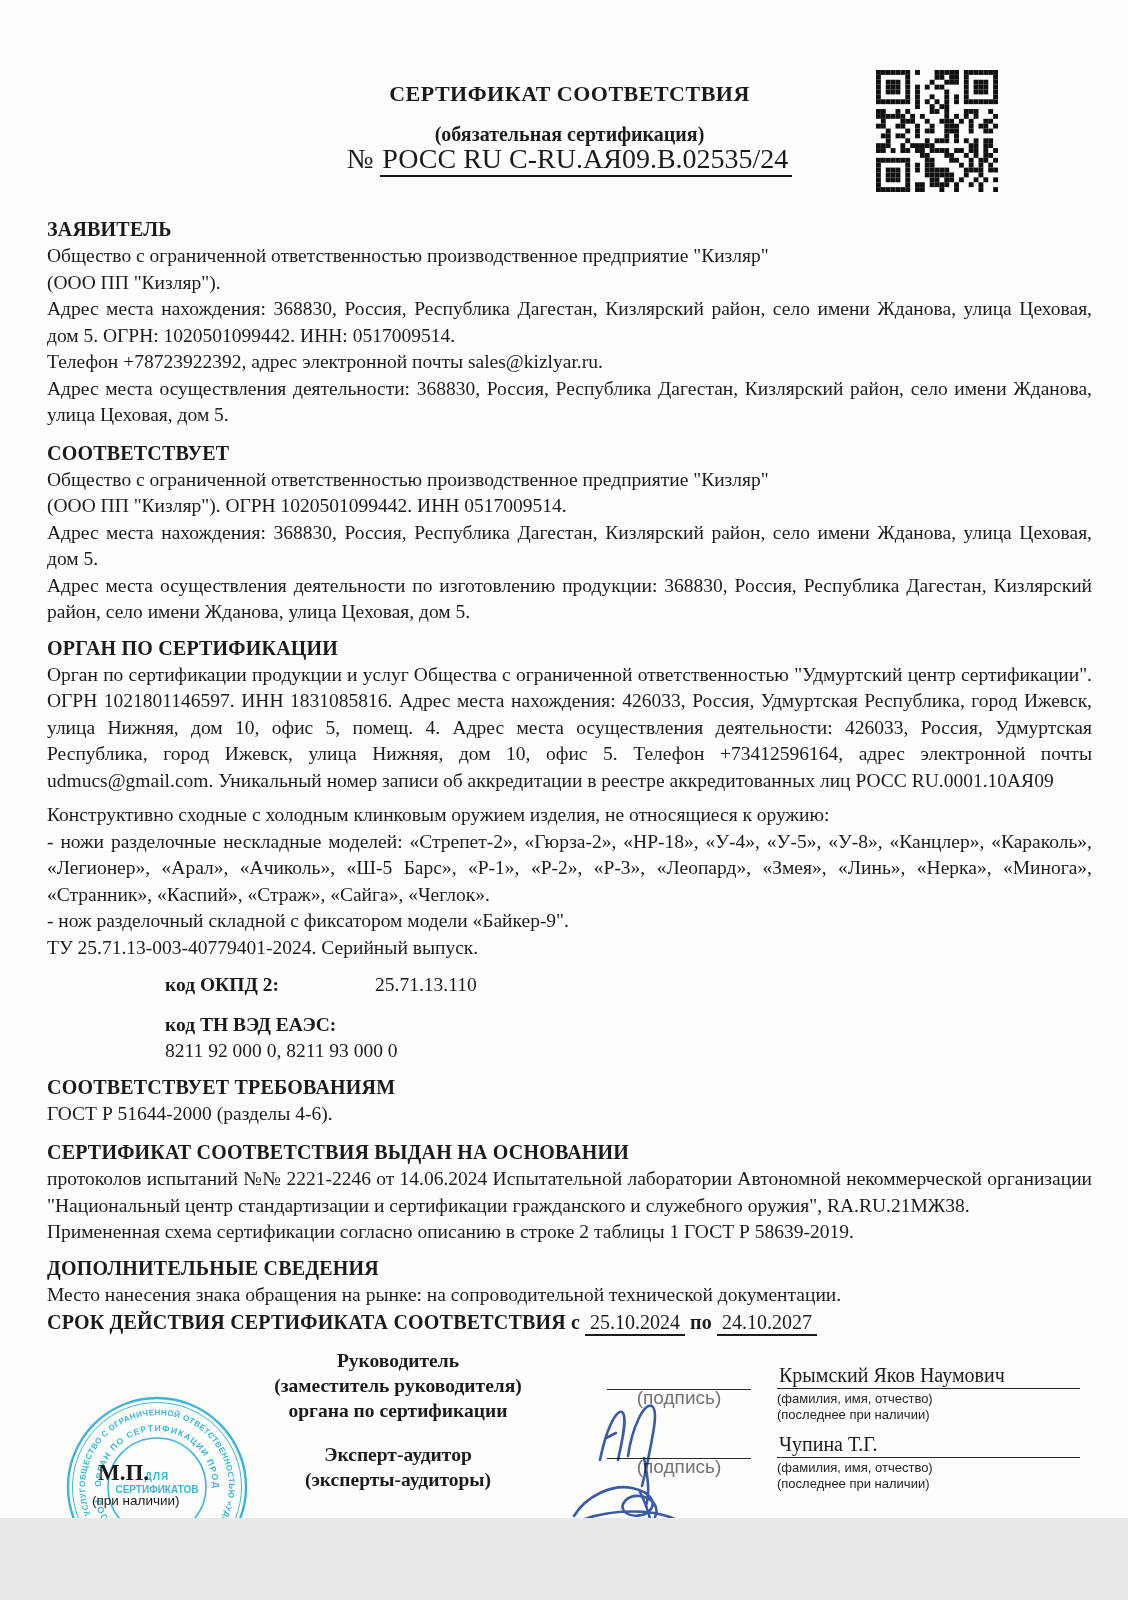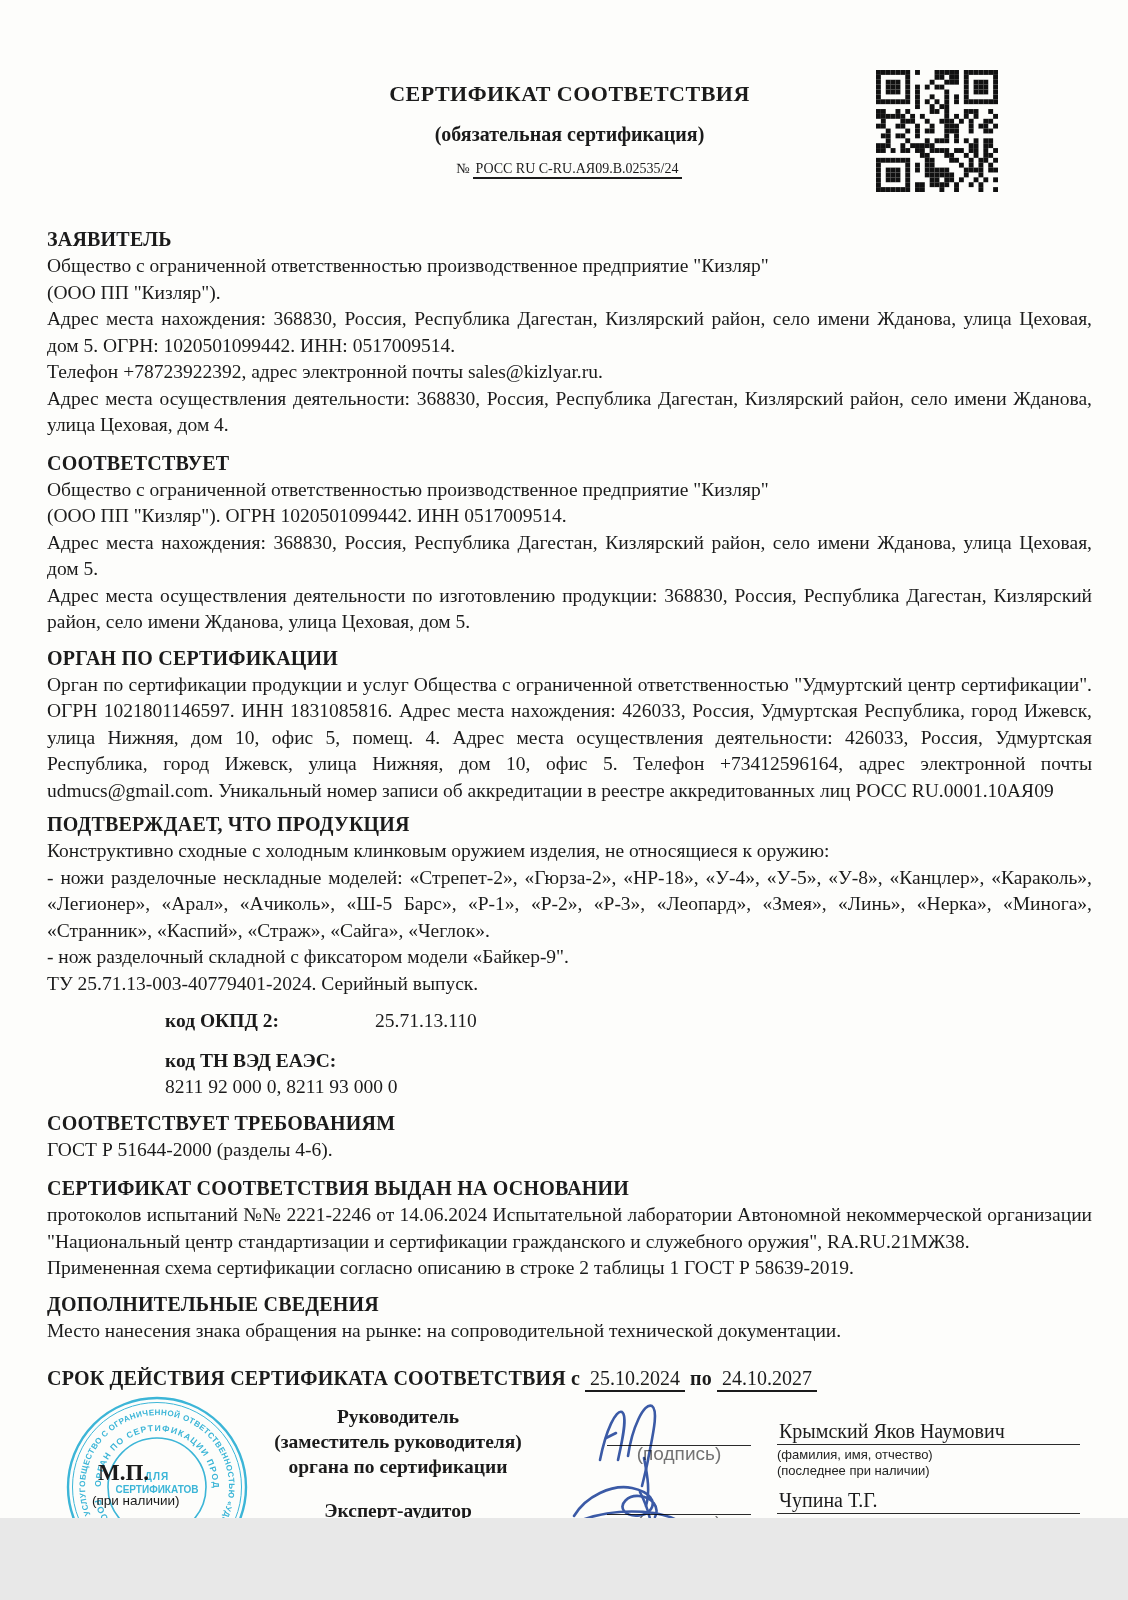--- a/index.html
+++ b/index.html
@@ -12,21 +12,21 @@
     font-family:"Liberation Serif","DejaVu Serif",serif;
     font-size:19.5px;line-height:26.5px;
     box-sizing:border-box;
     padding:82px 36px 0 47px;
     overflow:hidden;
   }
   
   .hdr{text-align:center;width:760px;margin:0 auto;}
   .hdr-title{font-weight:bold;font-size:22px;line-height:24px;letter-spacing:.5px;}
   .hdr-sub{font-weight:bold;font-size:20px;line-height:22px;margin-top:17px;}
-  .hdr-num{font-size:14px;line-height:23px;margin-top:12px;text-align:center;}
+  .hdr-num{font-size:28px;line-height:23px;margin-top:2px;text-align:center;}
   .hdr-num .num-u{border-bottom:2px solid var(--ink,#1b1b1b);padding:0 4px 1px 2px;}
   .qr-box{position:absolute;top:70px;left:876px;width:122px;height:122px;}
   
   h2{font-size:20px;line-height:24px;font-weight:bold;margin:0;letter-spacing:.2px;}
   p{margin:0;text-align:justify;}
   .sec{margin:0;}
   .sec-applicant{margin-top:47px;}
   .sec-manufacturer{margin-top:12px;}
   .sec-body{margin-top:10px;}
   .sec-product{margin-top:8px;}
@@ -34,21 +34,21 @@
   .sec-basis{margin-top:13px;}
   .sec-add{margin-top:10px;}
   h2{margin-bottom:2px;}
   
   .codes{margin-top:11px;}
   .code-row{display:flex;align-items:baseline;}
   .code-row + .code-row{margin-top:13px;flex-direction:column;}
   .code-label{font-weight:bold;margin-left:118px;width:210px;flex:none;}
   .code-value{flex:none;}
   
-  .validity{margin-top:21px;font-size:20px;white-space:nowrap;}
+  .validity{margin-top:1px;font-size:20px;white-space:nowrap;}
   .v-b{font-weight:bold;letter-spacing:.2px;}
   .v-date{border-bottom:2px solid var(--ink,#1b1b1b);padding:0 5px 1px;}
   
   .sigs{position:relative;margin-top:12px;}
   .sig-row{display:flex;align-items:flex-end;}
   .sig-row2{margin-top:8px;}
   .sig-role{margin-left:198px;width:306px;flex:none;text-align:center;
             font-weight:bold;line-height:25px;}
   .sig-linecol{margin-left:56px;width:144px;flex:none;text-align:center;padding-bottom:17px;}
   .sig-line{border-bottom:1.6px solid #2a2a2a;height:20px;}
@@ -388,38 +388,37 @@
         </g>
       </svg>
   </div>
 
   <section class="sec sec-applicant">
     <h2>ЗАЯВИТЕЛЬ</h2>
     <p>Общество с ограниченной ответственностью производственное предприятие "Кизляр"</p>
     <p>(ООО ПП "Кизляр").</p>
     <p>Адрес места нахождения: 368830, Россия, Республика Дагестан, Кизлярский район, село имени Жданова, улица Цеховая, дом 5. ОГРН: 1020501099442. ИНН: 0517009514.</p>
     <p>Телефон +78723922392, адрес электронной почты sales@kizlyar.ru.</p>
-    <p>Адрес места осуществления деятельности: 368830, Россия, Республика Дагестан, Кизлярский район, село имени Жданова, улица Цеховая, дом 4.</p>
+    <p>Адрес места осуществления деятельности: 368830, Россия, Республика Дагестан, Кизлярский район, село имени Жданова, улица Цеховая, дом 5.</p>
   </section>
 
   <section class="sec sec-manufacturer">
     <h2>СООТВЕТСТВУЕТ</h2>
     <p>Общество с ограниченной ответственностью производственное предприятие "Кизляр"</p>
     <p>(ООО ПП "Кизляр"). ОГРН 1020501099442. ИНН 0517009514.</p>
     <p>Адрес места нахождения: 368830, Россия, Республика Дагестан, Кизлярский район, село имени Жданова, улица Цеховая, дом 5.</p>
     <p>Адрес места осуществления деятельности по изготовлению продукции: 368830, Россия, Республика Дагестан, Кизлярский район, село имени Жданова, улица Цеховая, дом 5.</p>
   </section>
 
   <section class="sec sec-body">
     <h2>ОРГАН ПО СЕРТИФИКАЦИИ</h2>
     <p>Орган по сертификации продукции и услуг Общества с ограниченной ответственностью "Удмуртский центр сертификации". ОГРН 1021801146597. ИНН 1831085816. Адрес места нахождения: 426033, Россия, Удмуртская Республика, город Ижевск, улица Нижняя, дом 10, офис 5, помещ. 4. Адрес места осуществления деятельности: 426033, Россия, Удмуртская Республика, город Ижевск, улица Нижняя, дом 10, офис 5. Телефон +73412596164, адрес электронной почты udmucs@gmail.com. Уникальный номер записи об аккредитации в реестре аккредитованных лиц РОСС RU.0001.10АЯ09</p>
   </section>
 
   <section class="sec sec-product">
-    <h2>ПОДТВЕРЖДАЕТ, ЧТО ПРОДУКЦИЯ</h2>
     <p>Конструктивно сходные с холодным клинковым оружием изделия, не относящиеся к оружию:</p>
     <p>- ножи разделочные нескладные моделей: «Стрепет-2», «Гюрза-2», «НР-18», «У-4», «У-5», «У-8», «Канцлер», «Караколь», «Легионер», «Арал», «Ачиколь», «Ш-5 Барс», «Р-1», «Р-2», «Р-3», «Леопард», «Змея», «Линь», «Нерка», «Минога», «Странник», «Каспий», «Страж», «Сайга», «Чеглок».</p>
     <p>- нож разделочный складной с фиксатором модели «Байкер-9".</p>
     <p>ТУ 25.71.13-003-40779401-2024. Серийный выпуск.</p>
   </section>
 
   <div class="codes">
     <div class="code-row">
       <span class="code-label">код ОКПД 2:</span>
       <span class="code-value">25.71.13.110</span>

